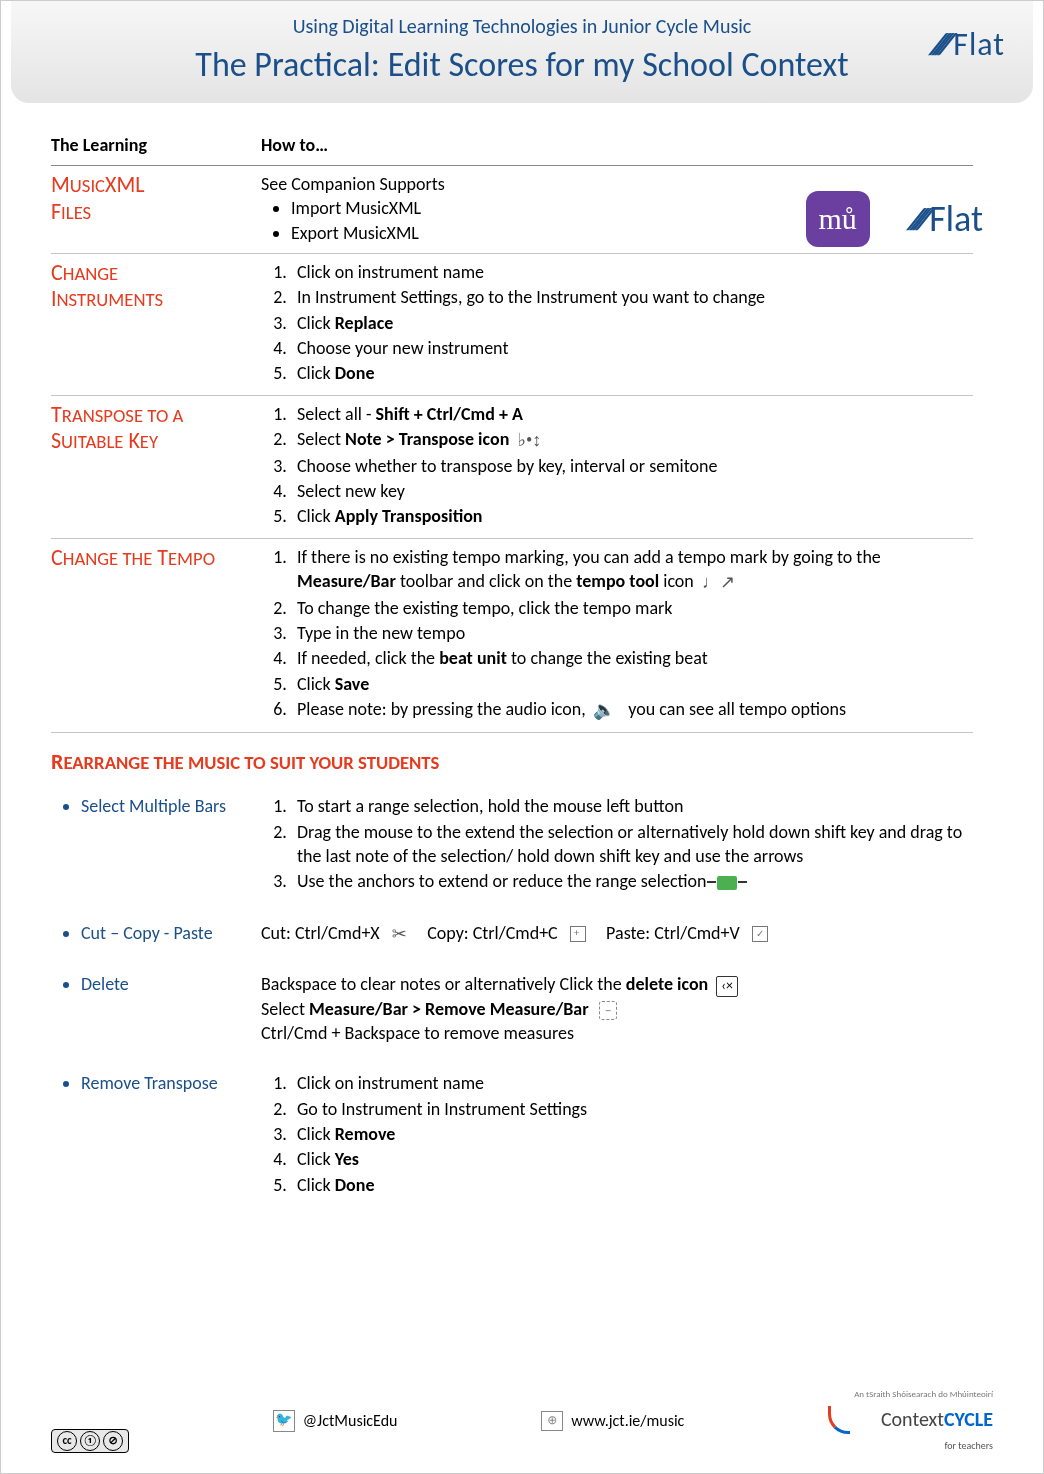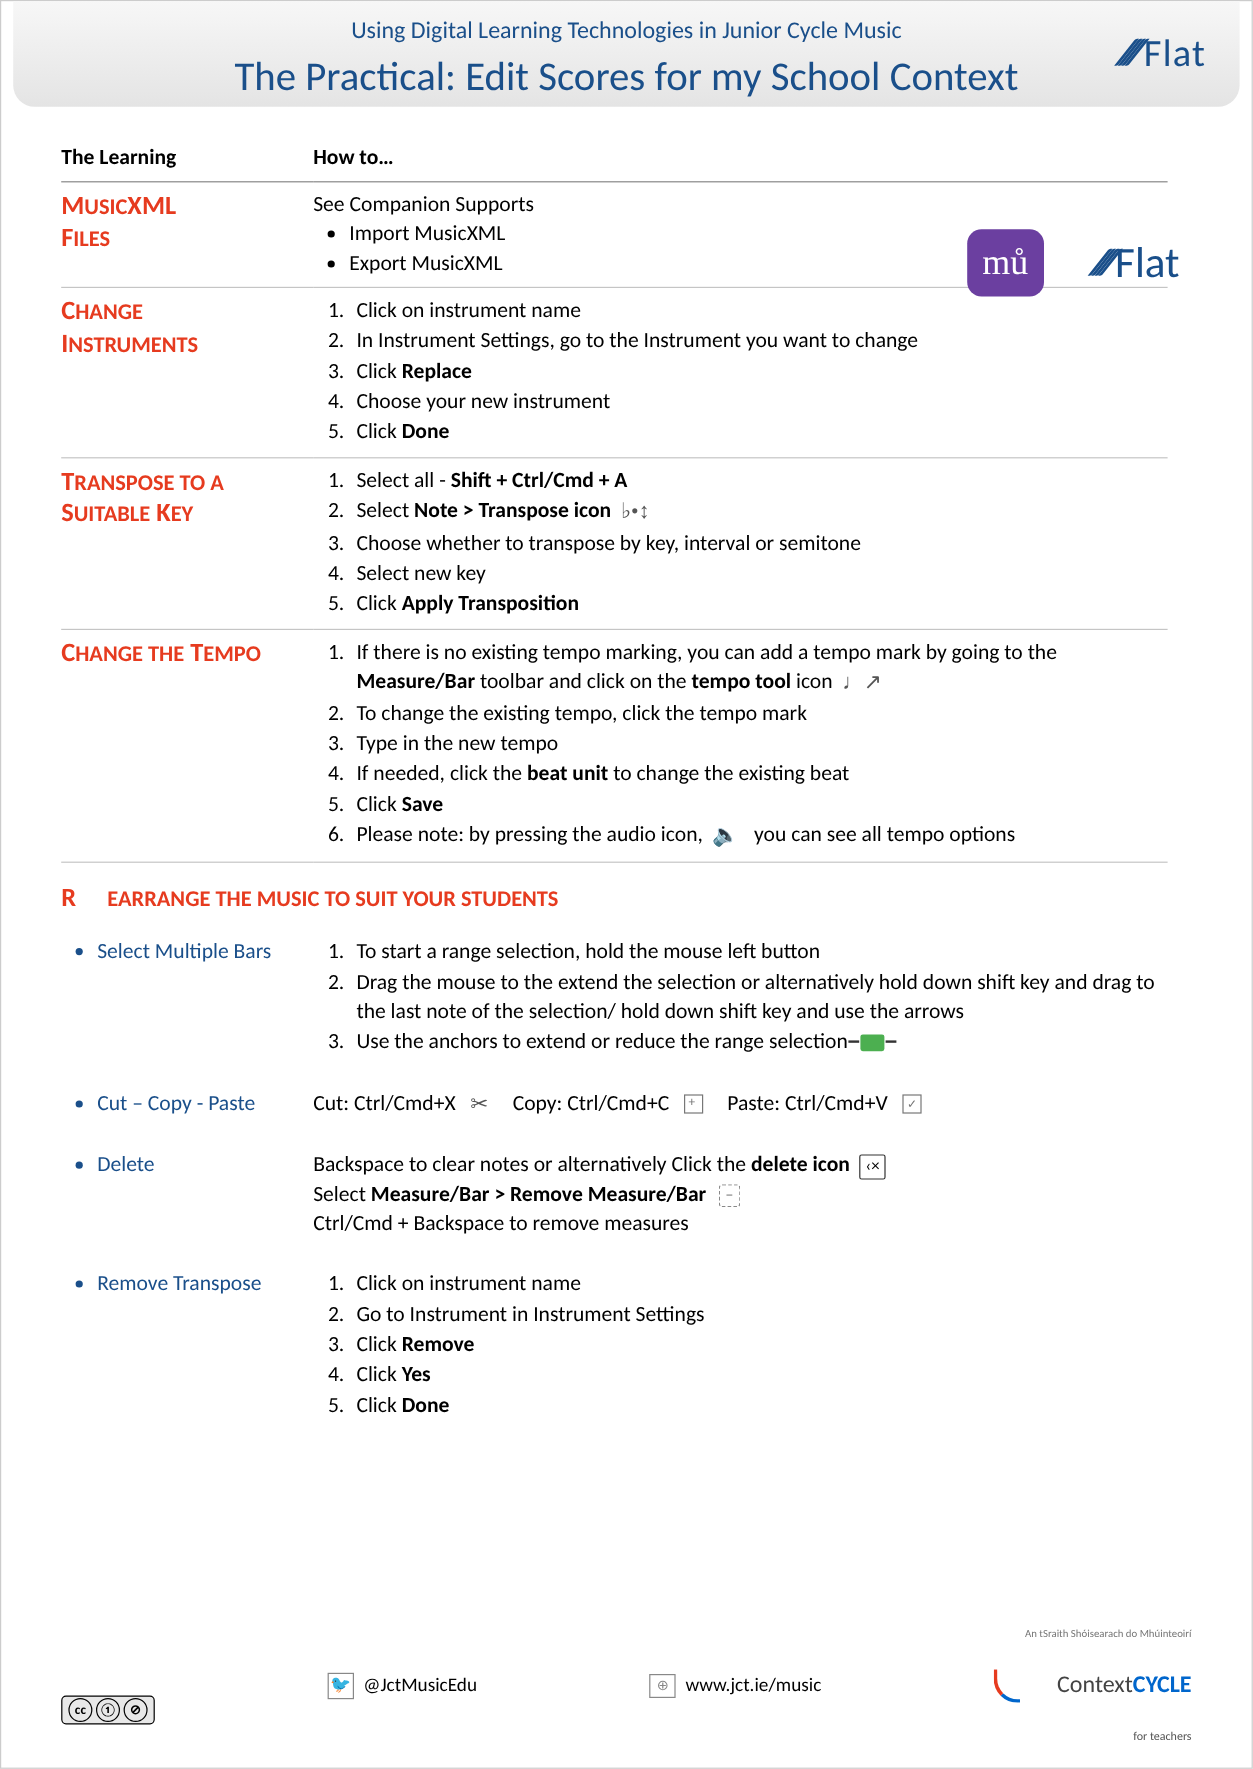--- a/index.html
+++ b/index.html
@@ -15,21 +15,21 @@
     .page {
       border:1px solid #ccc;
       background:#fff;
       min-height:1474px;
       position:relative;
       box-shadow:0 0 4px rgba(0,0,0,0.15);
     }
     
     .header-band {
       background:linear-gradient(to bottom,#f7f7f7,#e4e4e4);
-      padding:12px 30px 1px 30px;
+      padding:12px 30px 15px 30px;
       border-bottom-left-radius:18px;
       border-bottom-right-radius:18px;
       position:relative;
       margin:0 10px;
     }
     .header-supertitle {
       text-align:center;
       color:#1a4f8a;
       font-size:20px;
       font-weight:500;
@@ -78,21 +78,21 @@
       text-align:left;
       font-weight:bold;
       font-size:18px;
       border-bottom:1px solid #888;
     }
     .col-learning { width:210px; }
     .section-name {
       font-variant:small-caps;
       color:#e63b1f;
       font-size:22px;
-      font-weight:700;
+      font-weight:400;
       line-height:1.2;
     }
     ul.blue, ul.black {
       list-style:disc;
       padding-left:30px;
     }
     ul.blue > li::marker { color:#1a4f8a; }
     ul.black > li::marker { color:#000; }
     ol.num { list-style:decimal; padding-left:30px; }
     ol.num > li { padding-left:6px; margin-bottom:1px;}
@@ -190,21 +190,21 @@
     .footer-item { display:flex;align-items:center;gap:8px; }
     .twitter-box {
       width:22px;height:22px;border:1px solid #888;display:flex;
       align-items:center;justify-content:center;color:#888;font-size:14px;
     }
     .globe-box {
       width:22px;height:20px;border:1px solid #888;display:flex;
       align-items:center;justify-content:center;color:#888;font-size:12px;
     }
     .jc-logo {
-      display:flex;align-items:center;gap:22px;font-size:14px;
+      display:flex;align-items:center;gap:6px;font-size:14px;
       flex-direction:column;align-items:flex-end;
     }
     .jc-top { font-size:9px;color:#777; }
     .jc-main { font-size:20px;color:#444; }
     .jc-main b { color:#0066cc;font-weight:900; }
     .jc-sub { font-size:10px;color:#555; }
     .jc-swirl {
       width:22px;height:28px;border-left:3px solid #e63b1f;border-bottom:3px solid #0066cc;
       border-radius:0 0 0 20px;display:inline-block;margin-right:4px;
     }
@@ -285,21 +285,21 @@
             <li>Type in the new tempo</li>
             <li>If needed, click the <b>beat unit</b> to change the existing beat</li>
             <li>Click <b>Save</b></li>
             <li>Please note: by pressing the audio icon, <span class="inline-icon icon-audio">🔈</span>&nbsp;&nbsp;you can see all tempo options</li>
           </ol>
         </td>
       </tr>
 
       <tr class="row-nobord">
         <td colspan="2">
-          <div class="rearrange-head">R<span style="font-size:0.85em;margin-left:26px;">EARRANGE THE MUSIC TO SUIT YOUR STUDENTS</span></div>
+          <div class="rearrange-head">R<span style="font-size:0.85em;">EARRANGE THE MUSIC TO SUIT YOUR STUDENTS</span></div>
         </td>
       </tr>
 
       <tr class="row-nobord">
         <td>
           <ul class="blue">
                 <li class="sub-item-label">Select Multiple Bars</li>
               </ul>
         </td>
         <td>

